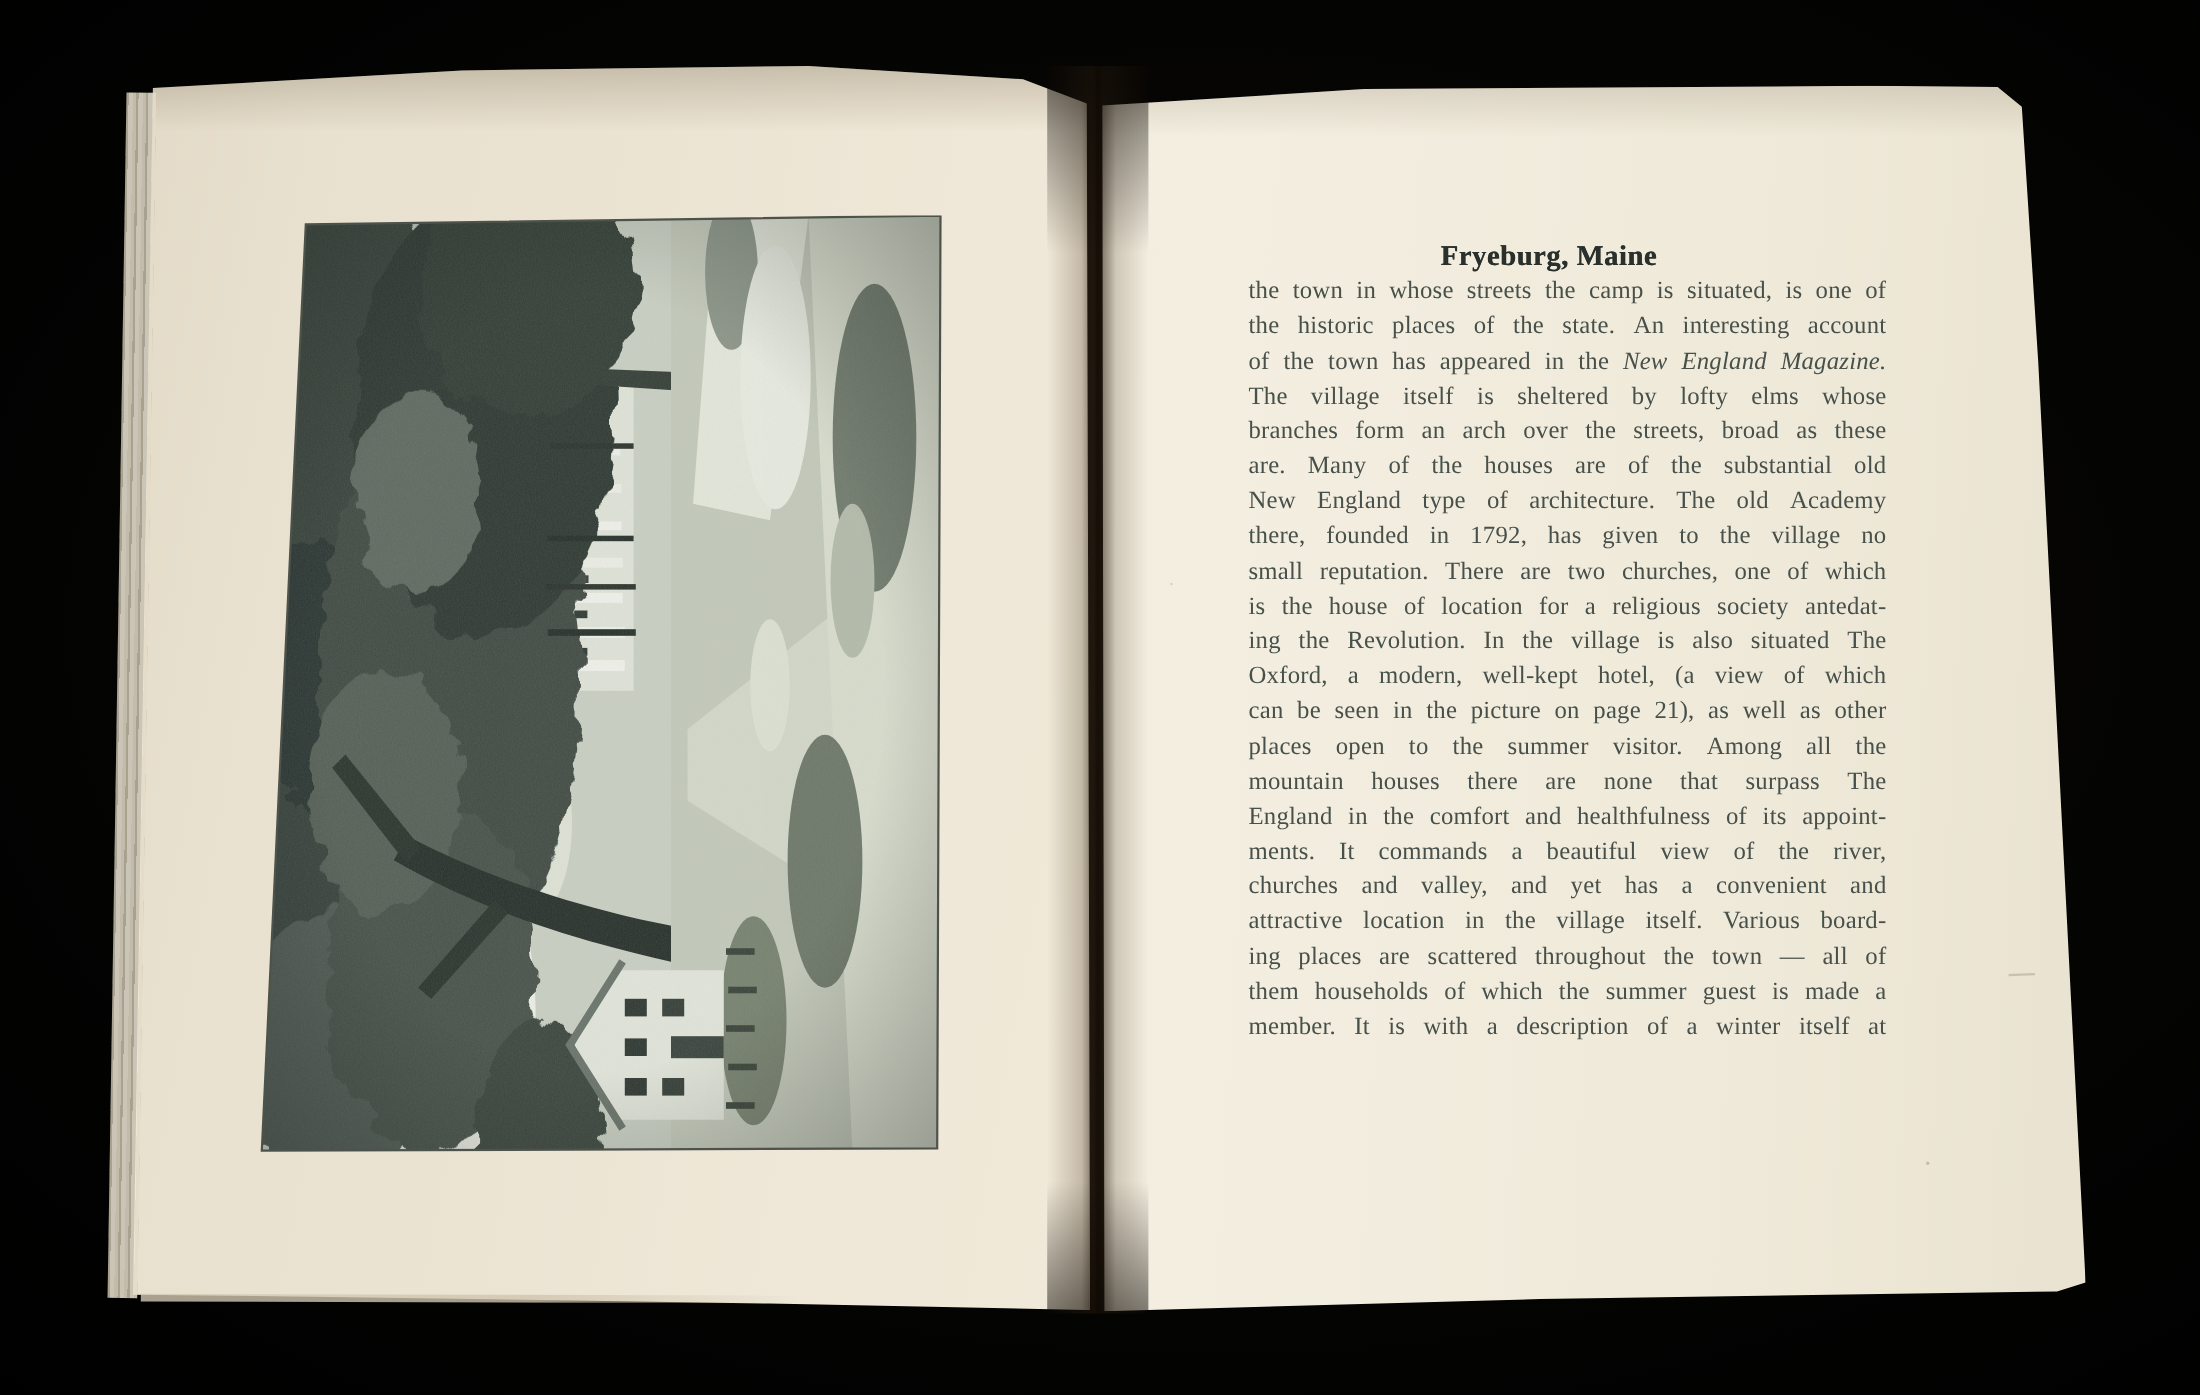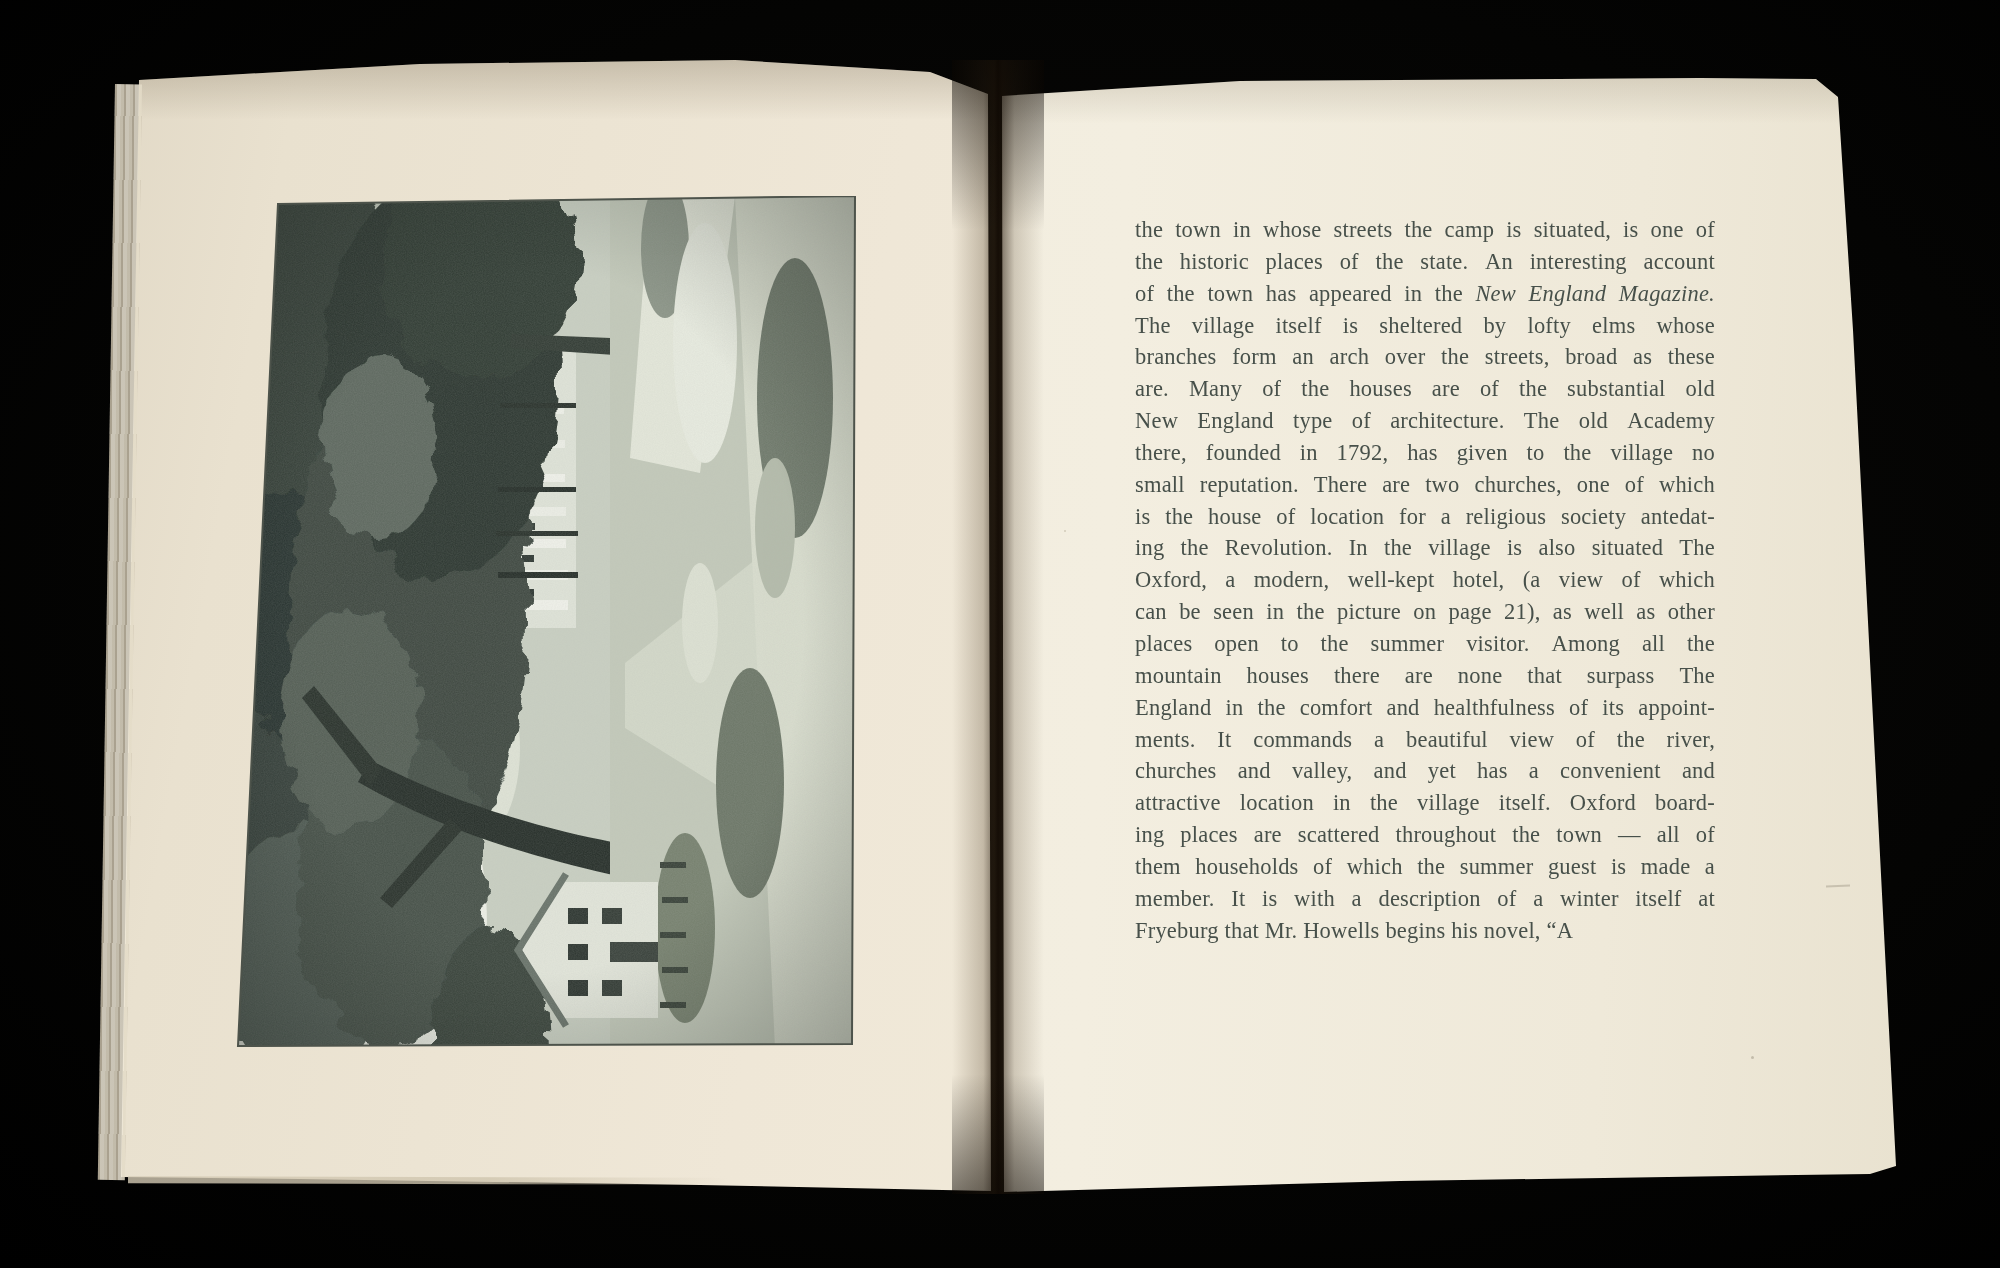--- a/index.html
+++ b/index.html
@@ -192,20 +192,21 @@
           <rect x="0" y="0" width="852" height="628" filter="url(#grain)" opacity="0.45"></rect>
           <rect x="0" y="0" width="852" height="628" fill="url(#vig)"></rect>
         </g>
       </g>
 
       <polygon points="48,8 625,0 622,848 8,850" fill="none" stroke="#4d534b" stroke-width="2"></polygon>
     </svg>
   </div>
 
   <div class="text-col">
+    <div class="title">Fryeburg, Maine</div>
     <div class="lines">
       <div class="jline">
           <span class="w">the</span>
           <span class="w">town</span>
           <span class="w">in</span>
           <span class="w">whose</span>
           <span class="w">streets</span>
           <span class="w">the</span>
           <span class="w">camp</span>
           <span class="w">is</span>
@@ -401,21 +402,21 @@
           <span class="w">convenient</span>
           <span class="w">and</span>
         </div>
       <div class="jline">
           <span class="w">attractive</span>
           <span class="w">location</span>
           <span class="w">in</span>
           <span class="w">the</span>
           <span class="w">village</span>
           <span class="w">itself.</span>
-          <span class="w">Oxford</span>
+          <span class="w">Various</span>
           <span class="w">board-</span>
         </div>
       <div class="jline">
           <span class="w">ing</span>
           <span class="w">places</span>
           <span class="w">are</span>
           <span class="w">scattered</span>
           <span class="w">throughout</span>
           <span class="w">the</span>
           <span class="w">town</span>
@@ -441,21 +442,20 @@
           <span class="w">is</span>
           <span class="w">with</span>
           <span class="w">a</span>
           <span class="w">description</span>
           <span class="w">of</span>
           <span class="w">a</span>
           <span class="w">winter</span>
           <span class="w">itself</span>
           <span class="w">at</span>
         </div>
-      <div class="line-last">Fryeburg that Mr. Howells begins his novel, “A</div>
     </div>
   </div>
 
   <div class="scratch"></div>
   <div class="speck1"></div>
   <div class="speck2"></div>
 
 </div>
 
 </body></html>

